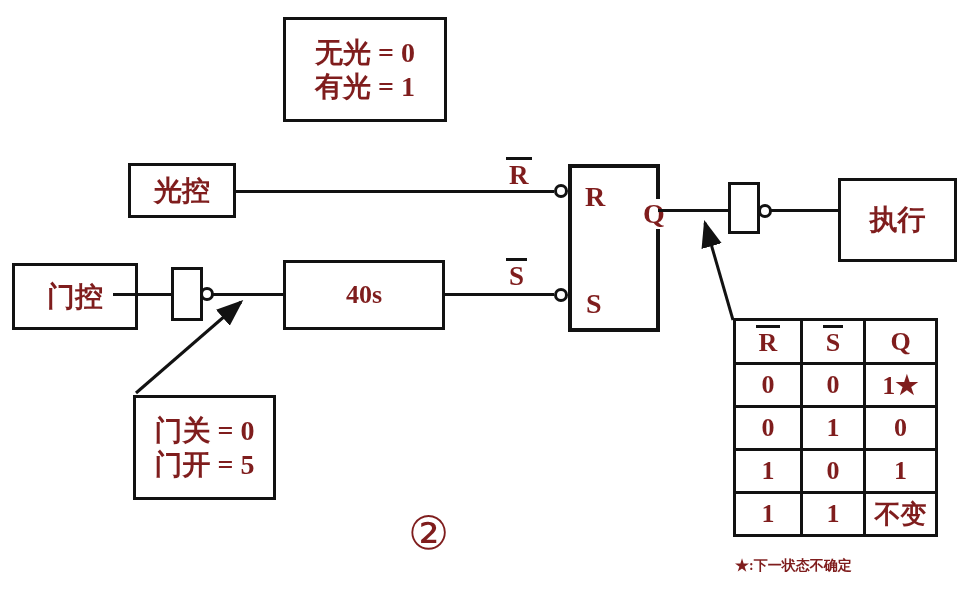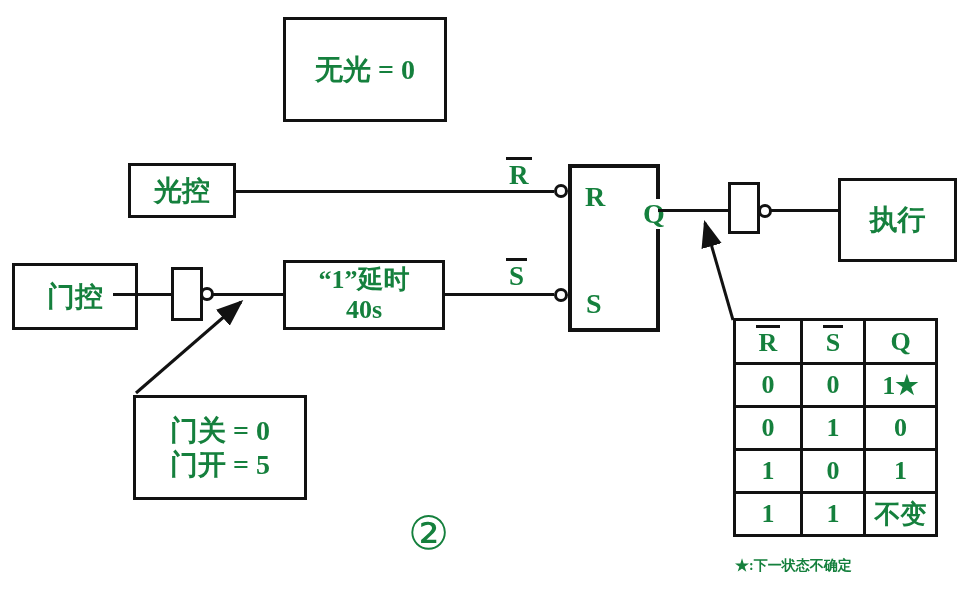--- a/index.html
+++ b/index.html
@@ -2,21 +2,21 @@
 <html><head>
 <meta charset="utf-8">
 <style>
   html, body {
     margin: 0; padding: 0; background: #ffffff;
   }
   #stage {
     position: relative;
     width: 970px; height: 594px;
     background: #ffffff;
-    color: #15803d;
+    color: #7f1d1d;
     font-family: "Liberation Serif", "DejaVu Serif", serif;
     overflow: hidden;
     border-radius: 22px;
   }
   .box {
     position: absolute;
     border: 3px solid #121212;
     background: #ffffff;
     box-sizing: border-box;
     display: flex;
@@ -100,53 +100,53 @@
     pointer-events: none;
   }
 </style>
 </head>
 <body>
 
 <div id="stage">
 
   <div class="box" style="left:283px; top:17px; width:164px; height:105px;">
     <div>无光 = 0</div>
+    <div>有光 = 1</div>
   </div>
 
   <div class="box" style="left:128px; top:163px; width:108px; height:55px;">
     <div>光控</div>
   </div>
 
   <div class="box" style="left:12px; top:263px; width:126px; height:67px;">
     <div>门控</div>
   </div>
 
   <div class="box" style="left:171px; top:267px; width:32px; height:54px;"></div>
   <div class="bubble" style="left:200px; top:287px;"></div>
 
   <div class="box" style="left:283px; top:260px; width:162px; height:70px; font-size:26px; line-height:1.15;">
-    <div>“1”延时</div>
     <div>40s</div>
   </div>
 
   <div class="box" style="left:568px; top:164px; width:92px; height:168px; border-width:4px;"></div>
   <span class="gate-label" style="left:585px; top:183px;">R</span>
   <span class="gate-label" style="left:586px; top:290px;">S</span>
   <span class="gate-label" style="left:641px; top:199px; background:#ffffff; padding:1px 2px;">Q</span>
   <div class="bubble" style="left:554px; top:184px;"></div>
   <div class="bubble" style="left:554px; top:288px;"></div>
 
   <div class="box" style="left:728px; top:182px; width:32px; height:52px;"></div>
   <div class="bubble" style="left:758px; top:204px;"></div>
 
   <div class="box" style="left:838px; top:178px; width:119px; height:84px;">
     <div>执行</div>
   </div>
 
-  <div class="box" style="left:133px; top:395px; width:174px; height:105px;">
+  <div class="box" style="left:133px; top:395px; width:143px; height:105px;">
     <div>门关 = 0</div>
     <div>门开 = 5</div>
   </div>
 
   <div class="wire" style="left:234px; top:190px; width:320px;"></div>
   <div class="wire" style="left:113px; top:293px; width:58px;"></div>
   <div class="wire" style="left:212px; top:293px; width:71px;"></div>
   <div class="wire" style="left:445px; top:293px; width:109px;"></div>
   <div class="wire" style="left:658px; top:209px; width:70px;"></div>
   <div class="wire" style="left:770px; top:209px; width:68px;"></div>

